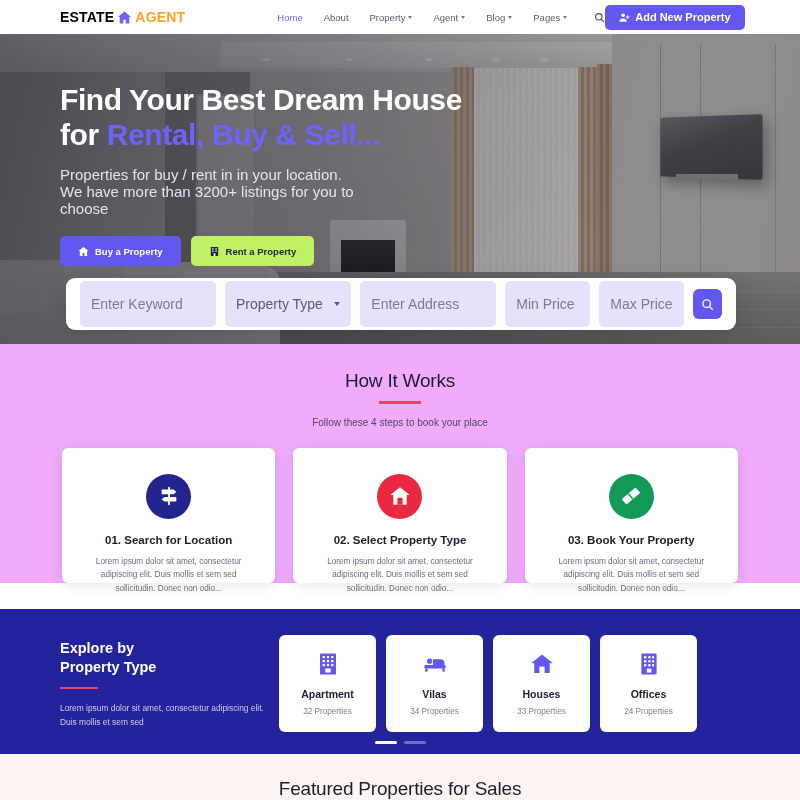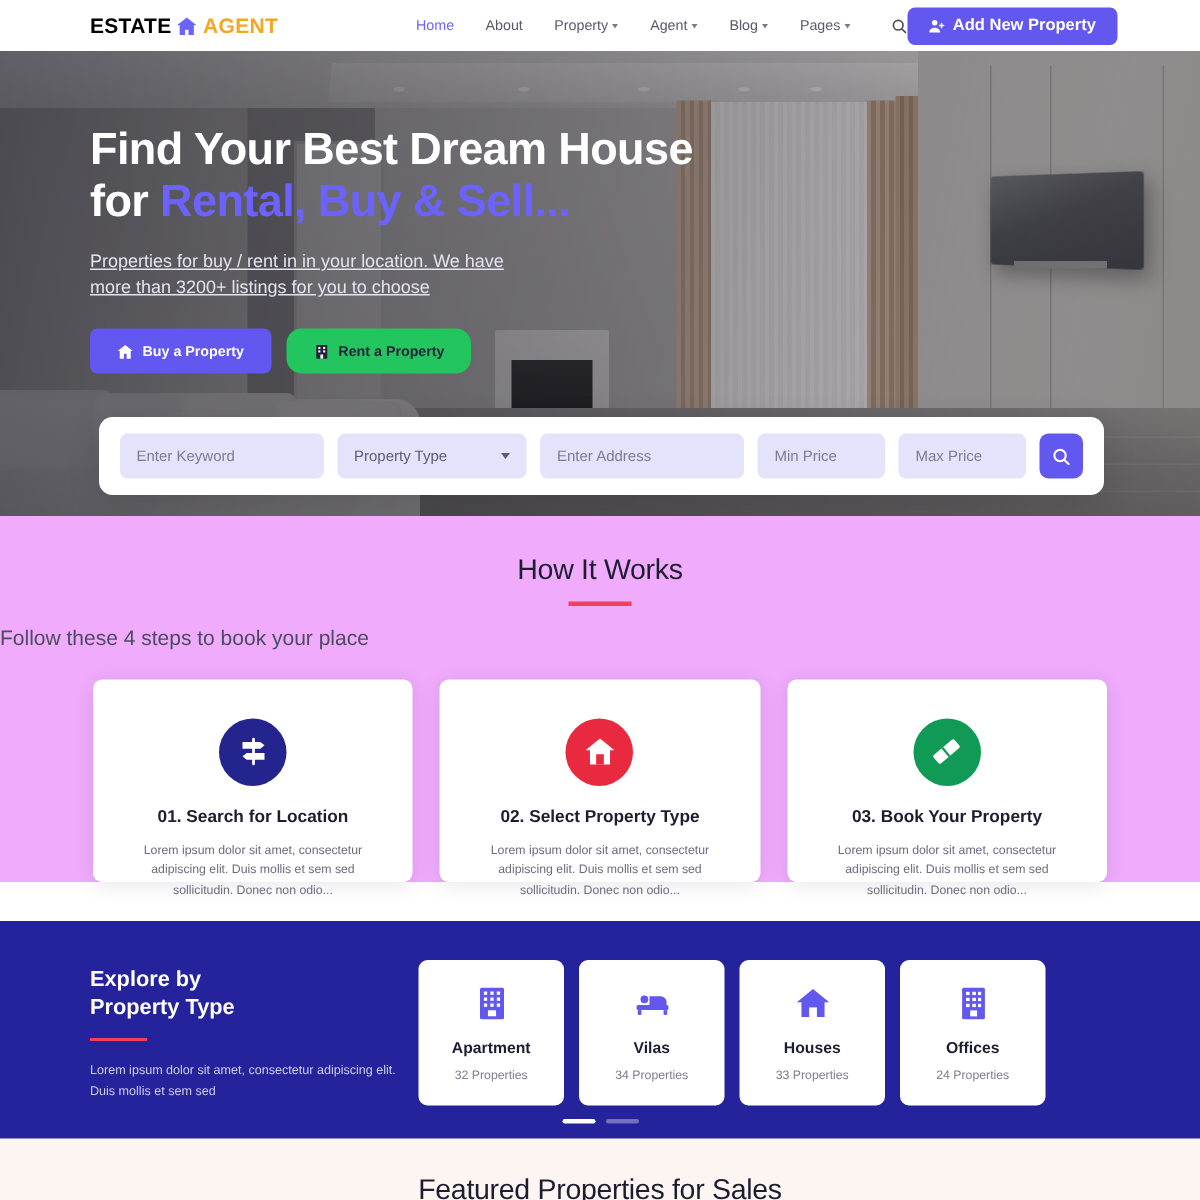--- a/index.html
+++ b/index.html
@@ -197,65 +197,64 @@
   .hero-title {
     font-size: 30px;
     line-height: 35px;
     font-weight: 700;
     color: #ffffff;
     letter-spacing: -.4px;
   }
   .hero-title .hl { color: #6c63ff; }
   .hero-sub {
     margin-top: 14px;
-    font-size: 12px;
+    font-size: 15px;
     line-height: 17px;
     color: #e4e3ee;
     max-width: 300px;
-    text-decoration: underline;
   }
   .hero-btns { margin-top: 19px; display: flex; gap: 10px; }
   .btn {
     height: 30px;
     border: none;
     border-radius: 5px;
     font-size: 9.5px;
     font-weight: 700;
     font-family: inherit;
     display: flex;
     align-items: center;
     gap: 6px;
     padding: 0 18px;
     cursor: pointer;
     white-space: nowrap;
   }
   .btn-buy  { background: #6257ef; color: #fff; }
-  .btn-rent { background: #22c55e; color: #23233b; border-radius: 10px; }
+  .btn-rent { background: #bef264; color: #23233b; }
   .btn svg { width: 11px; height: 11px; display: block; }
 
   
   .searchbar {
     position: absolute;
     left: 66px; right: 64px; top: 244px;
     background: #fff;
     border-radius: 9px;
     height: 52px;
     display: flex;
     align-items: center;
     gap: 9px;
     padding: 0 14px;
     z-index: 6;
     box-shadow: 0 6px 22px rgba(0,0,0,.13);
   }
   .field {
     background: #e5e2fb;
     border: none;
     border-radius: 5px;
-    height: 30px;
-    font-size: 10px;
+    height: 46px;
+    font-size: 14px;
     font-family: inherit;
     color: #3b3b52;
     padding: 0 11px;
     outline: none;
   }
   .field::placeholder { color: #7c7a96; }
   .f-keyword { width: 136px; }
   .f-type {
     width: 131px; display: flex; align-items: center; justify-content: space-between;
     color: #5c5a78; cursor: pointer;
@@ -286,21 +285,22 @@
     font-size: 19px;
     font-weight: 400;
     color: #1d1d30;
     letter-spacing: -.2px;
   }
   .sec-rule {
     width: 42px; height: 2.5px; background: #ef405d;
     margin: 9px auto 0;
   }
   .sec-sub {
-    font-size: 14px;
+    text-align: center;
+    font-size: 10px;
     color: #4b4b60;
     margin-top: 13px;
   }
   .how-cards {
     display: flex;
     gap: 18px;
     padding: 0 62px;
     margin-top: 20px;
   }
   .how-card {

